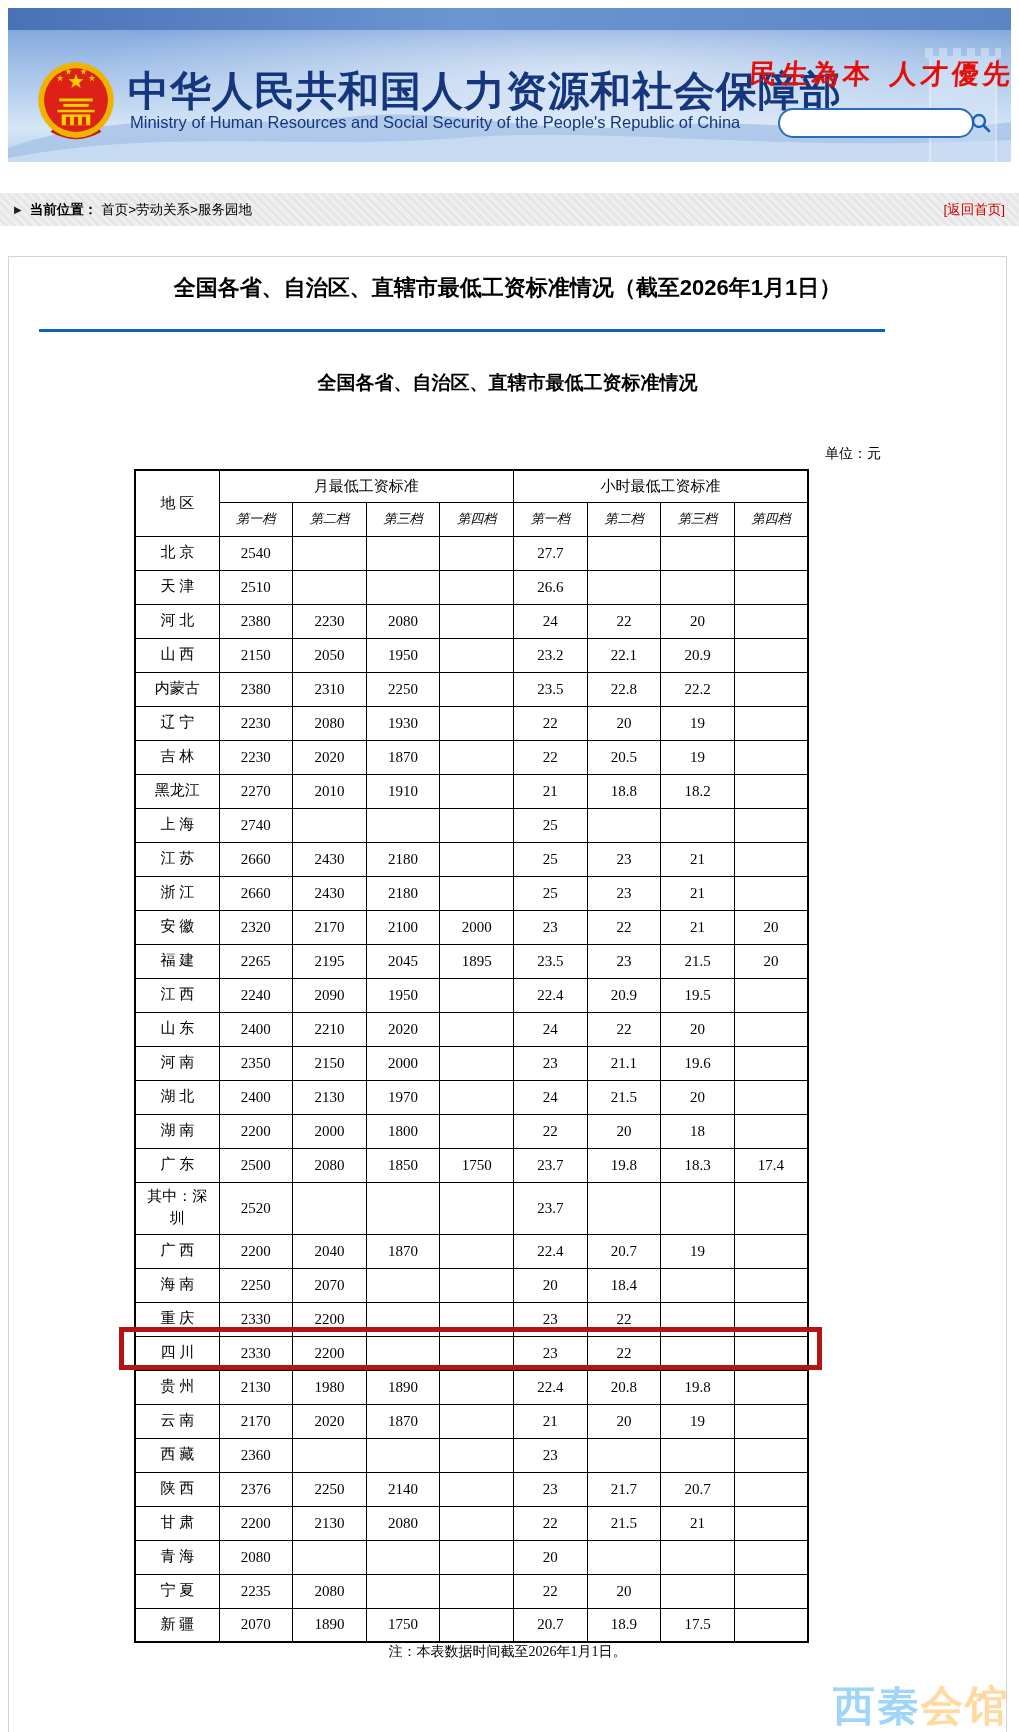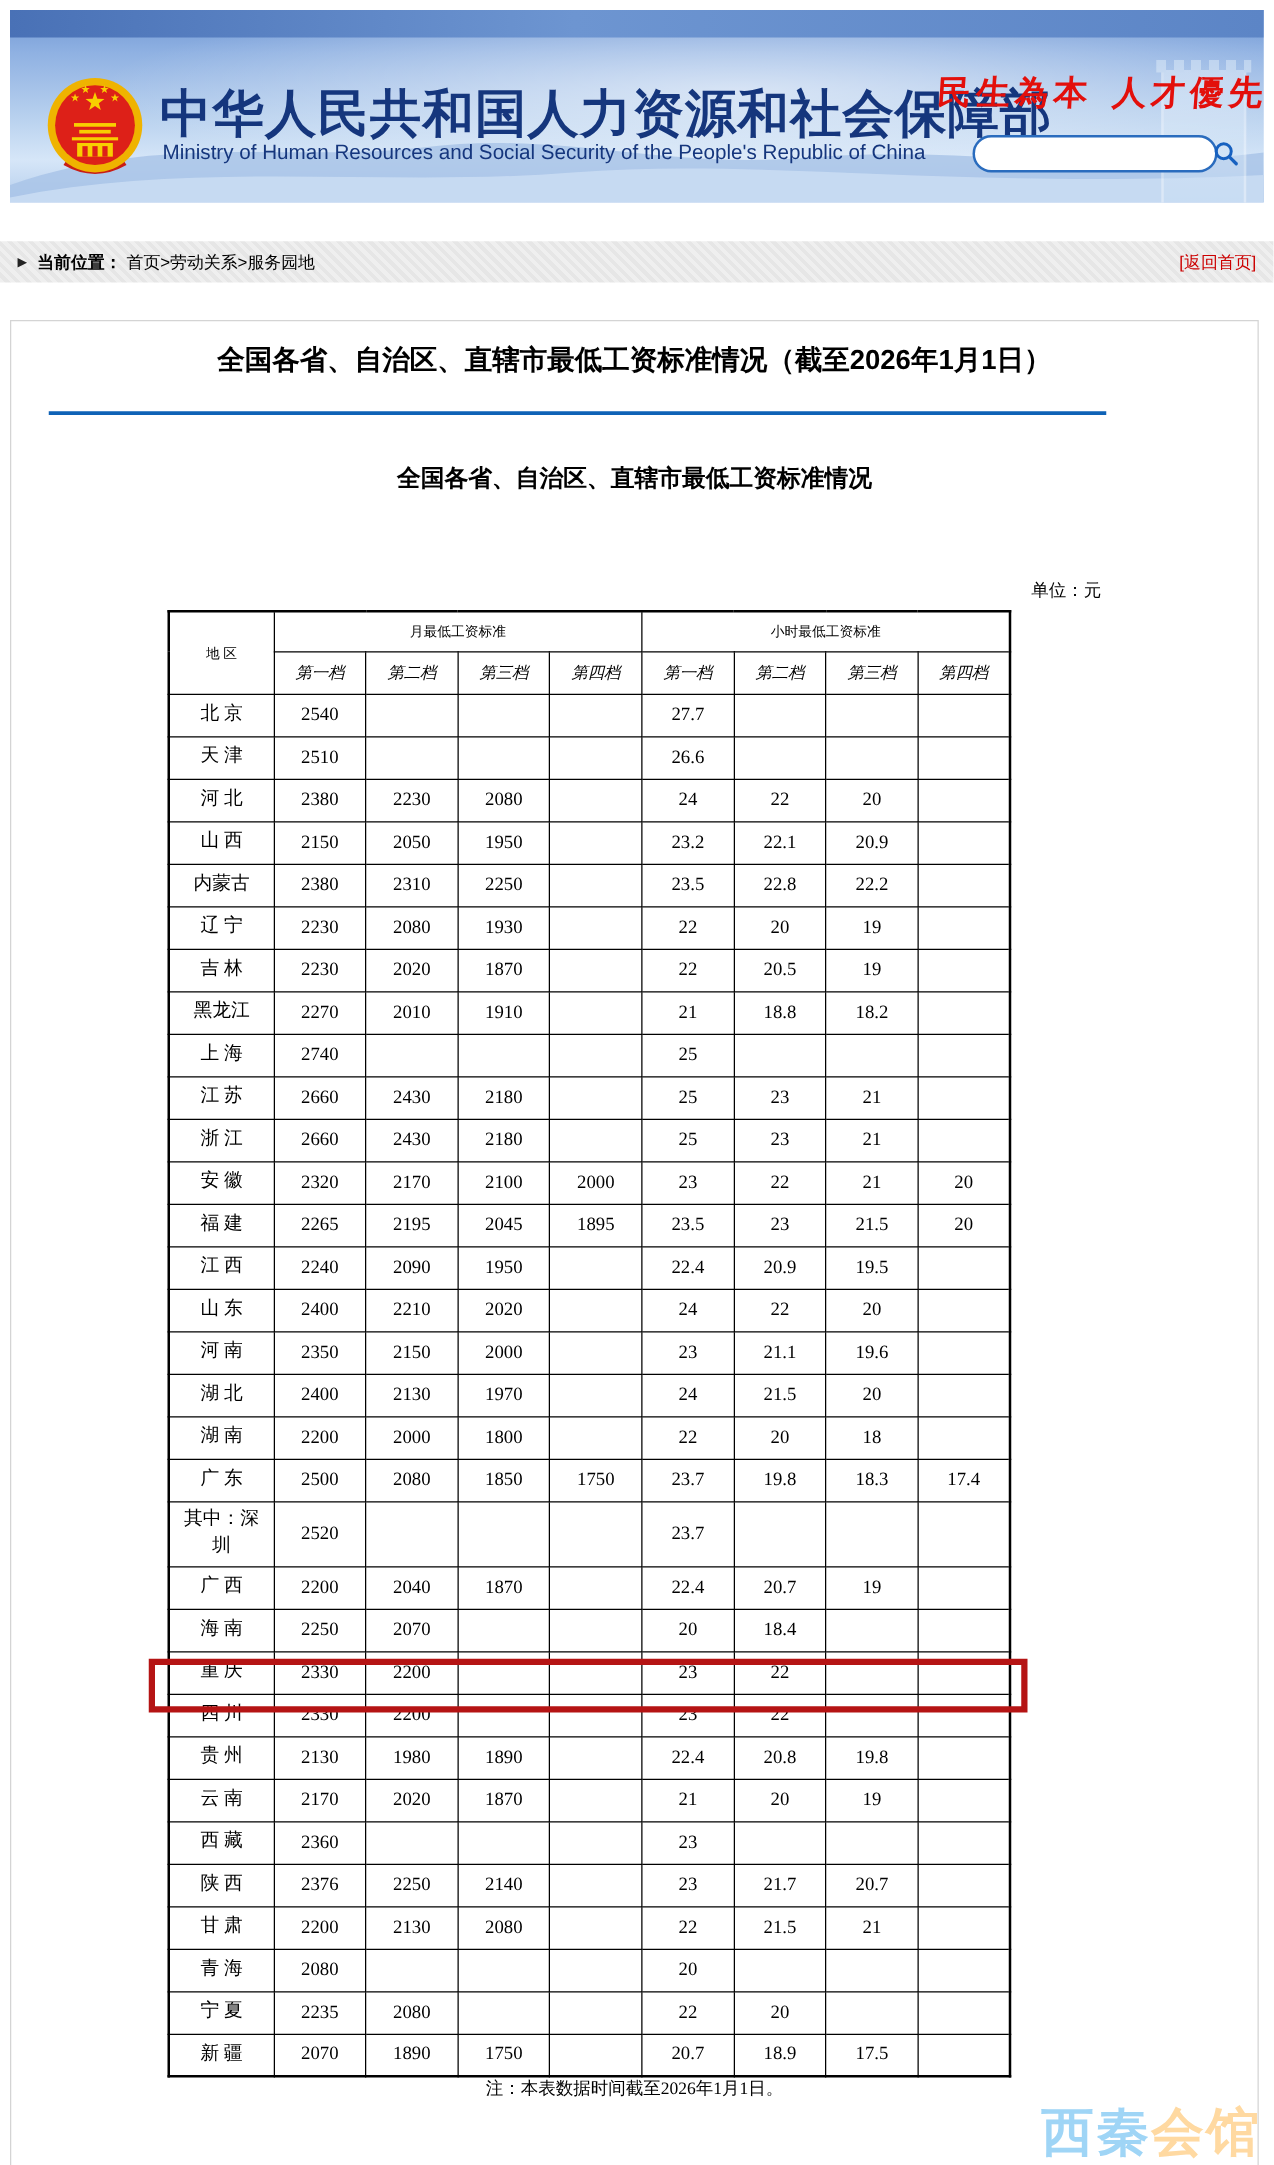--- a/index.html
+++ b/index.html
@@ -43,29 +43,29 @@
 
   
   .card{position:absolute;left:8px;top:256px;width:999px;min-height:1480px;background:#ffffff;
     border:1px solid #d4d4d4;box-sizing:border-box;padding-top:16px;}
   .article-title{margin:0;text-align:center;font-size:22px;font-weight:bold;color:#000;}
   .meta{margin-top:18px;display:flex;justify-content:center;gap:46px;font-size:14px;color:#000;}
   .meta .link{cursor:pointer;}
   .rule{margin-top:26px;margin-left:30px;width:846px;height:3px;background:#0e62b6;}
   .tablewrap{position:relative;width:747px;margin:38px auto 0;}
   .table-title{margin:0;text-align:center;font-size:19px;font-weight:bold;color:#000;}
-  .unit{margin-top:68px;text-align:right;font-size:14px;color:#000;
+  .unit{margin-top:49px;text-align:right;font-size:14px;color:#000;
     font-family:"Liberation Serif",serif;}
   table.wage{margin-top:6px;border-collapse:collapse;table-layout:fixed;width:675px;
     border:2px solid #000;}
   table.wage th,table.wage td{border:1px solid #000;text-align:center;vertical-align:middle;
     padding:0 4px;color:#000;font-weight:normal;box-sizing:border-box;}
   col.c-region{width:84px;}
   tr.grp{height:32px;}
-  tr.grp th{font-size:11px;font-family:Liberation Serif, serif;}
+  tr.grp th{font-size:15px;font-family:Liberation Serif, serif;}
   tr.tiers{height:34px;}
   tr.tiers th{font-size:13px;font-style:italic;font-family:Liberation Mono, monospace;margin-left:48px;}
   th.region-h{font-size:15px;}
   tbody tr{height:34px;}
   tbody tr.tall{height:52px;}
   td.region{font-size:15px;font-family:"Liberation Serif",serif;line-height:1.45;}
   td.val{font-size:15px;font-family:"Liberation Serif",serif;}
   .redbox{position:absolute;border:5px solid #b51414;pointer-events:none;box-sizing:border-box;}
   .note{text-align:center;font-size:14px;color:#000;
     font-family:"Liberation Serif",serif;}

